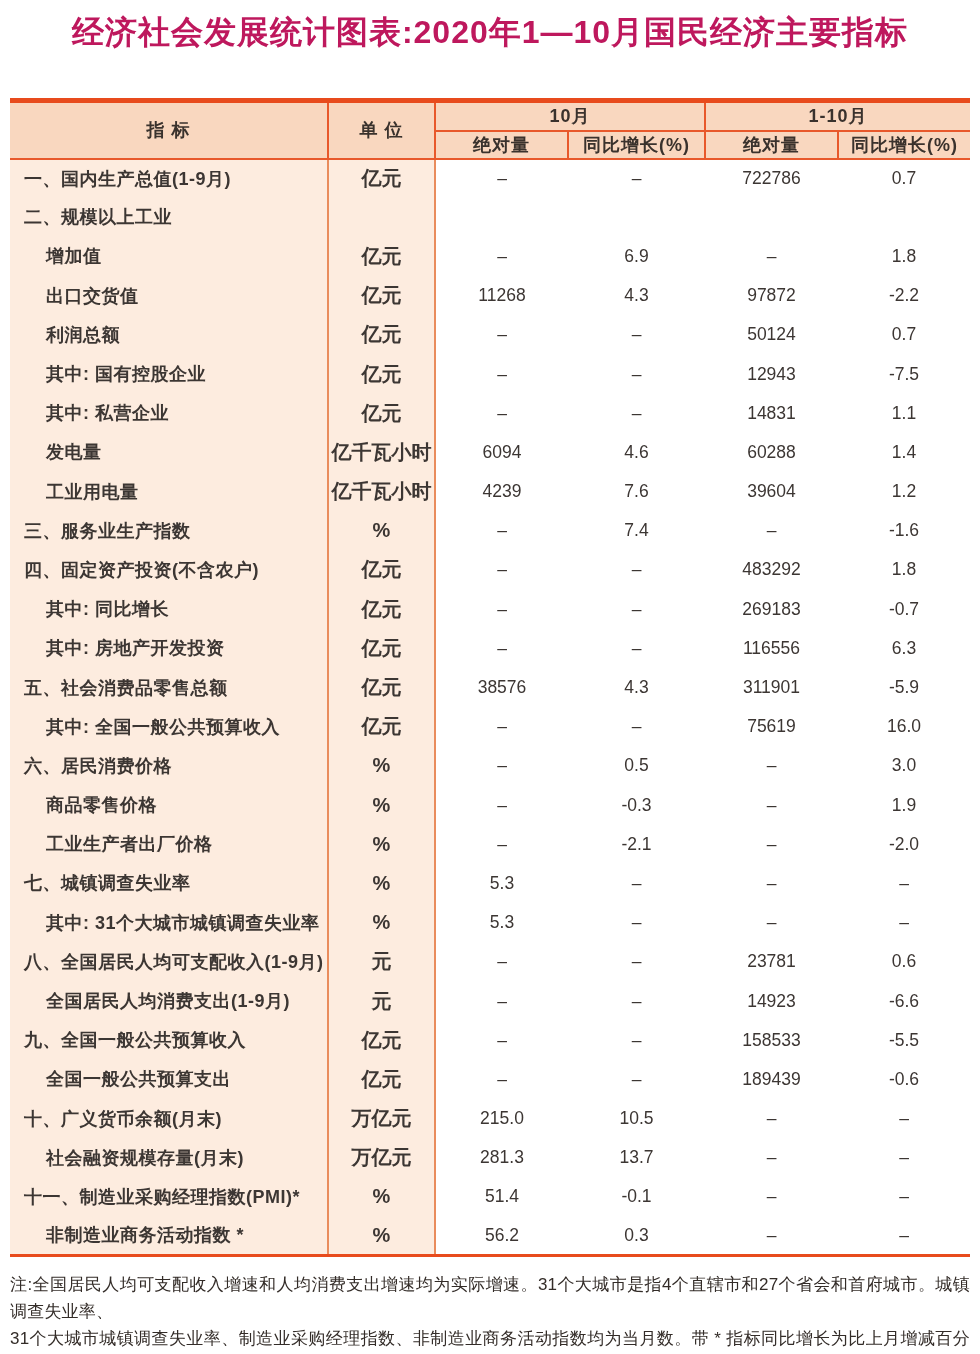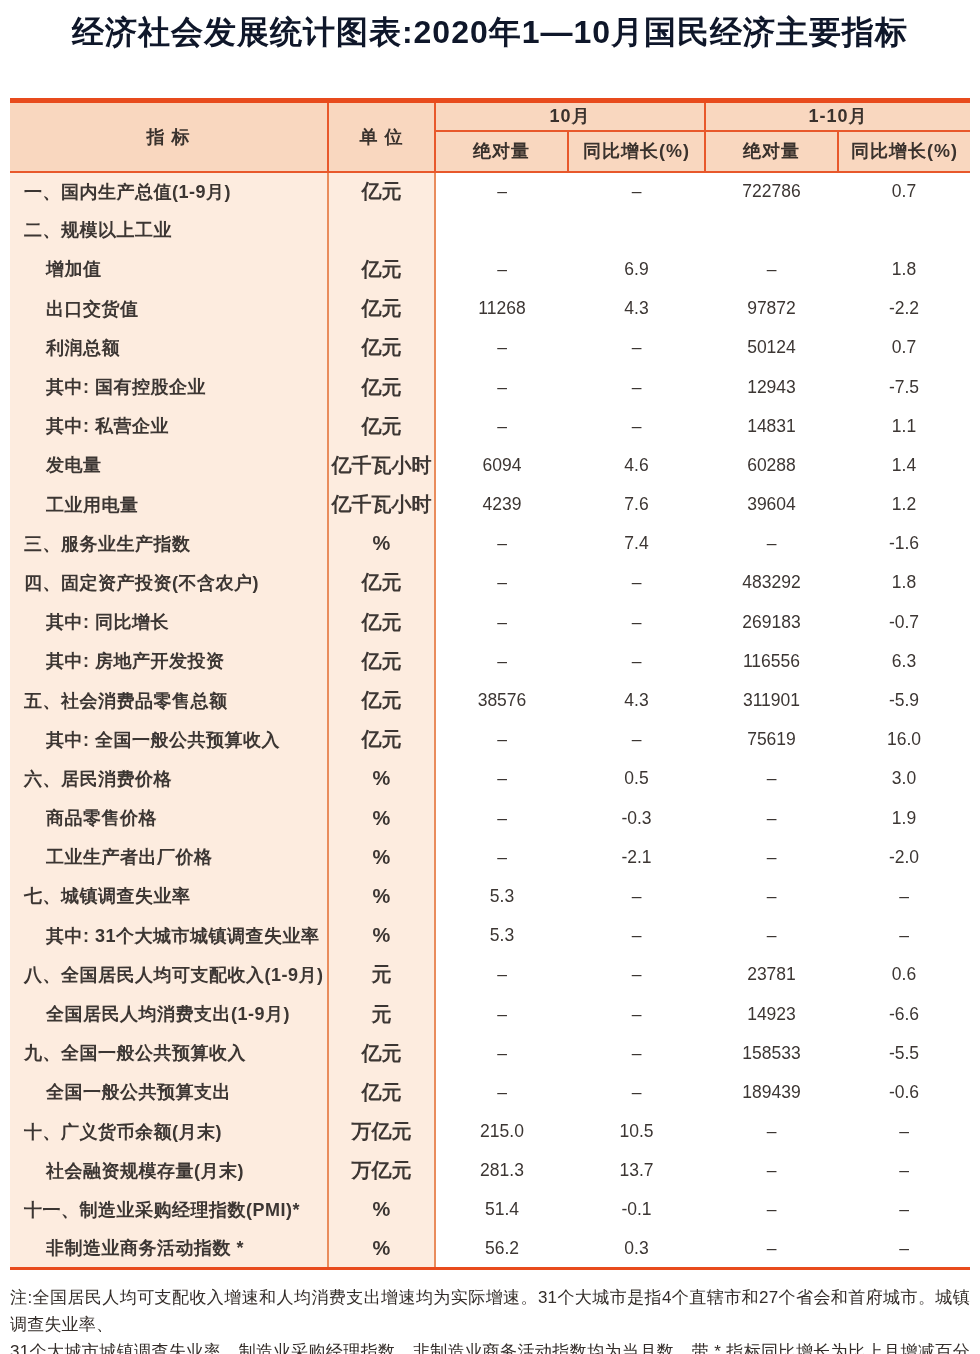--- a/index.html
+++ b/index.html
@@ -11,34 +11,34 @@
     --text:#332c28;
   }
   *{box-sizing:border-box;margin:0;padding:0;}
   html,body{background:#ffffff;}
   .page{
     width:980px;height:1354px;background:#ffffff;position:relative;
     font-family:"Liberation Sans", sans-serif;color:var(--text);overflow:hidden;
   }
   .page-title{
     padding-top:12px;text-align:center;font-size:32px;line-height:40px;
-    font-weight:bold;color:#0f172a;letter-spacing:1px;
+    font-weight:bold;color:#be185d;letter-spacing:1px;
   }
   .table-wrap{margin:46px 10px 0 10px;}
   table{
     width:960px;border-collapse:collapse;table-layout:fixed;
     border-top:5px solid var(--accent);border-bottom:3px solid var(--accent);
   }
   thead th{
     background:var(--header-bg);font-size:18px;font-weight:bold;color:#3a322d;
     border:2px solid var(--header-line);border-top:none;text-align:center;
     vertical-align:middle;letter-spacing:1px;
   }
   thead tr.group-row th{height:30px;}
-  thead tr.sub-row th{height:41px;}
+  thead tr.sub-row th{height:28px;}
   thead th.first-col{border-left:none;}
   thead th.last-col{border-right:none;}
   tbody tr{height:39.2px;}
   tbody td{
     vertical-align:middle;font-size:17.5px;color:#3c3633;
     border:none;
   }
   td.cell-indicator{
     background:var(--panel-bg);border-right:2px solid var(--body-line);
     text-align:left;font-size:18px;font-weight:600;letter-spacing:0.5px;

